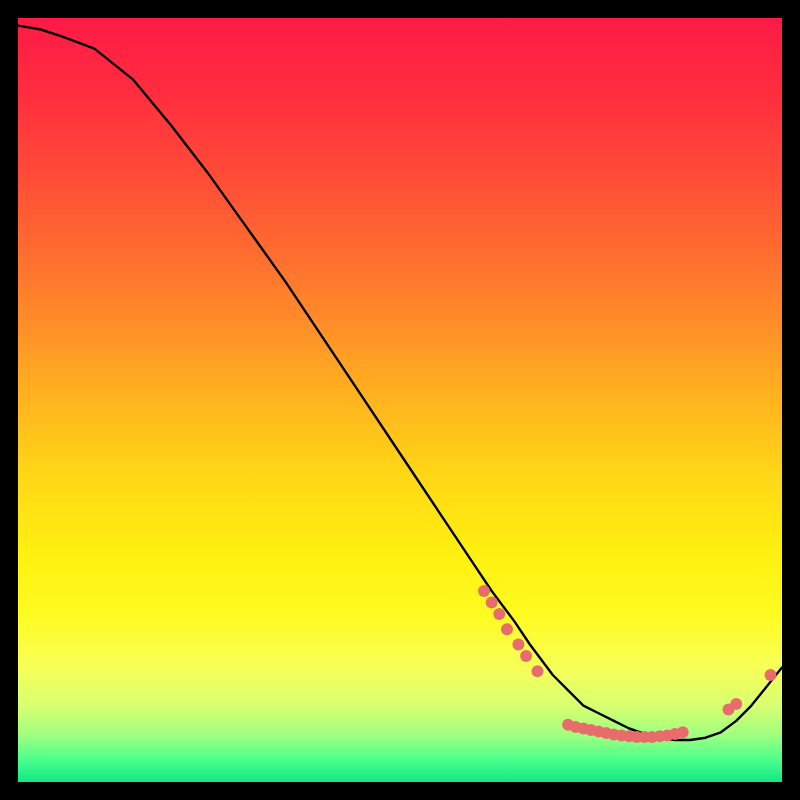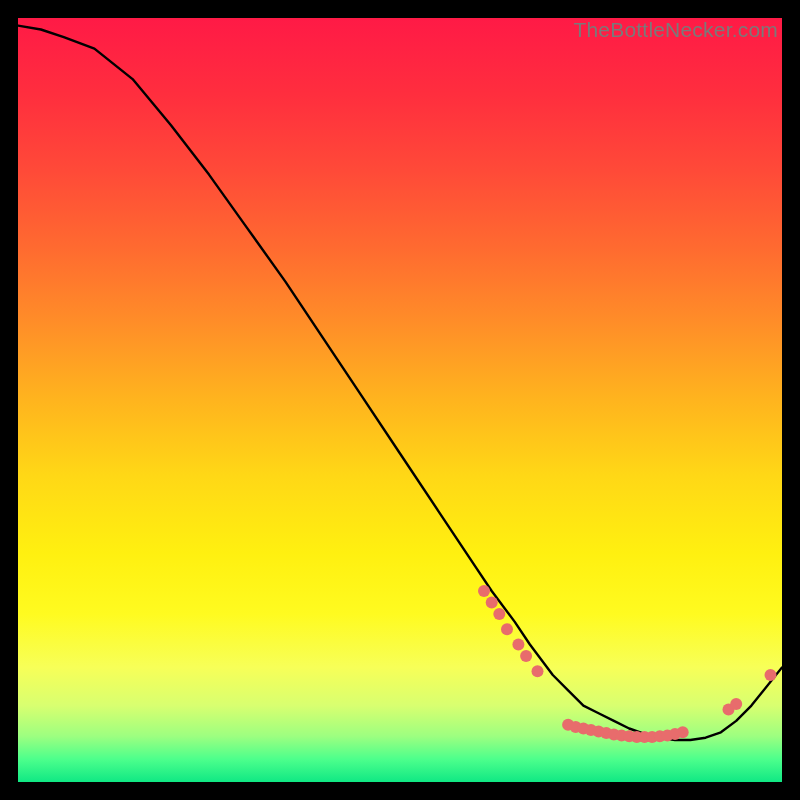--- a/index.html
+++ b/index.html
@@ -85,14 +85,13 @@
         <circle cx="634.1" cy="718.9" r="6" fill="#e86c6c"></circle>
         <circle cx="641.8" cy="718.2" r="6" fill="#e86c6c"></circle>
         <circle cx="649.4" cy="717.4" r="6" fill="#e86c6c"></circle>
         <circle cx="657.0" cy="715.9" r="6" fill="#e86c6c"></circle>
         <circle cx="664.7" cy="714.3" r="6" fill="#e86c6c"></circle>
         <circle cx="710.5" cy="691.4" r="6" fill="#e86c6c"></circle>
         <circle cx="718.2" cy="686.1" r="6" fill="#e86c6c"></circle>
         <circle cx="752.5" cy="657.0" r="6" fill="#e86c6c"></circle>
       </g>
   </svg>
-  <div class="watermark">TheBottleNecker.com</div>
 </div>
 
 </body></html>

